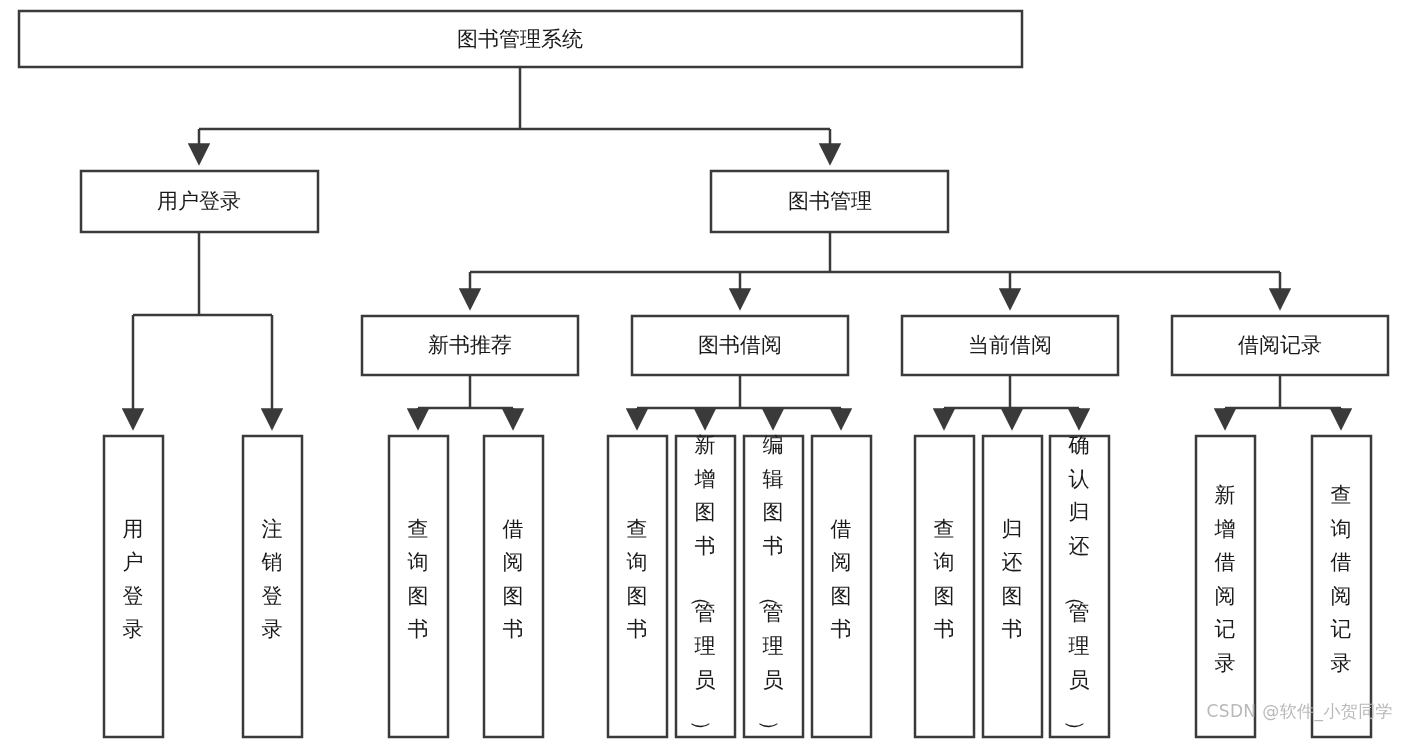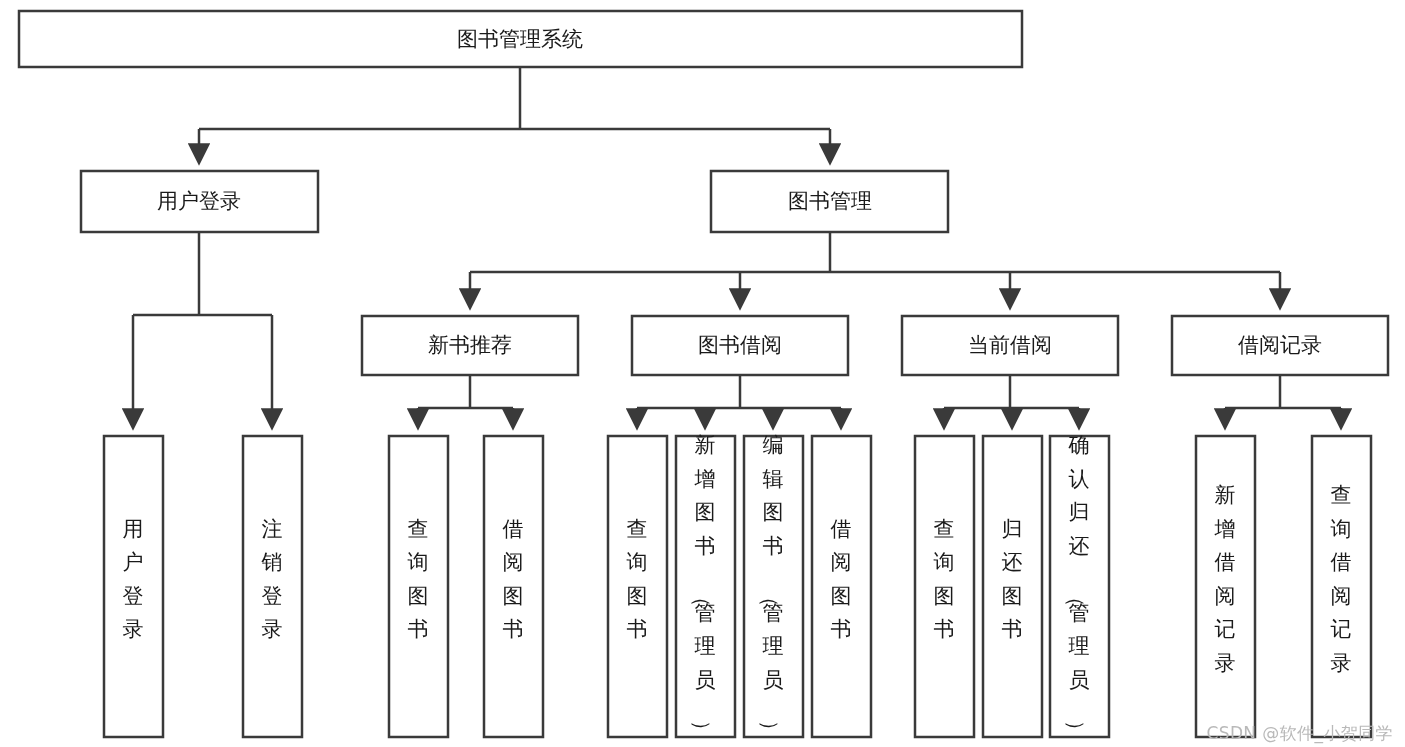--- a/index.html
+++ b/index.html
@@ -42,21 +42,21 @@
     stroke-width: 2.5;
     fill: none;
   }
   .arrow-head {
     fill: #3a3a3a;
     stroke: none;
   }
   .watermark {
     position: absolute;
     right: 12px;
-    bottom: 2px;
+    bottom: 24px;
     font-family: "DejaVu Sans", "Liberation Sans", sans-serif;
     font-size: 17px;
     color: #b9b9b9;
     white-space: nowrap;
     letter-spacing: 0.4px;
     pointer-events: none;
     margin-top: 12px;
   }
 </style>
 </head>

